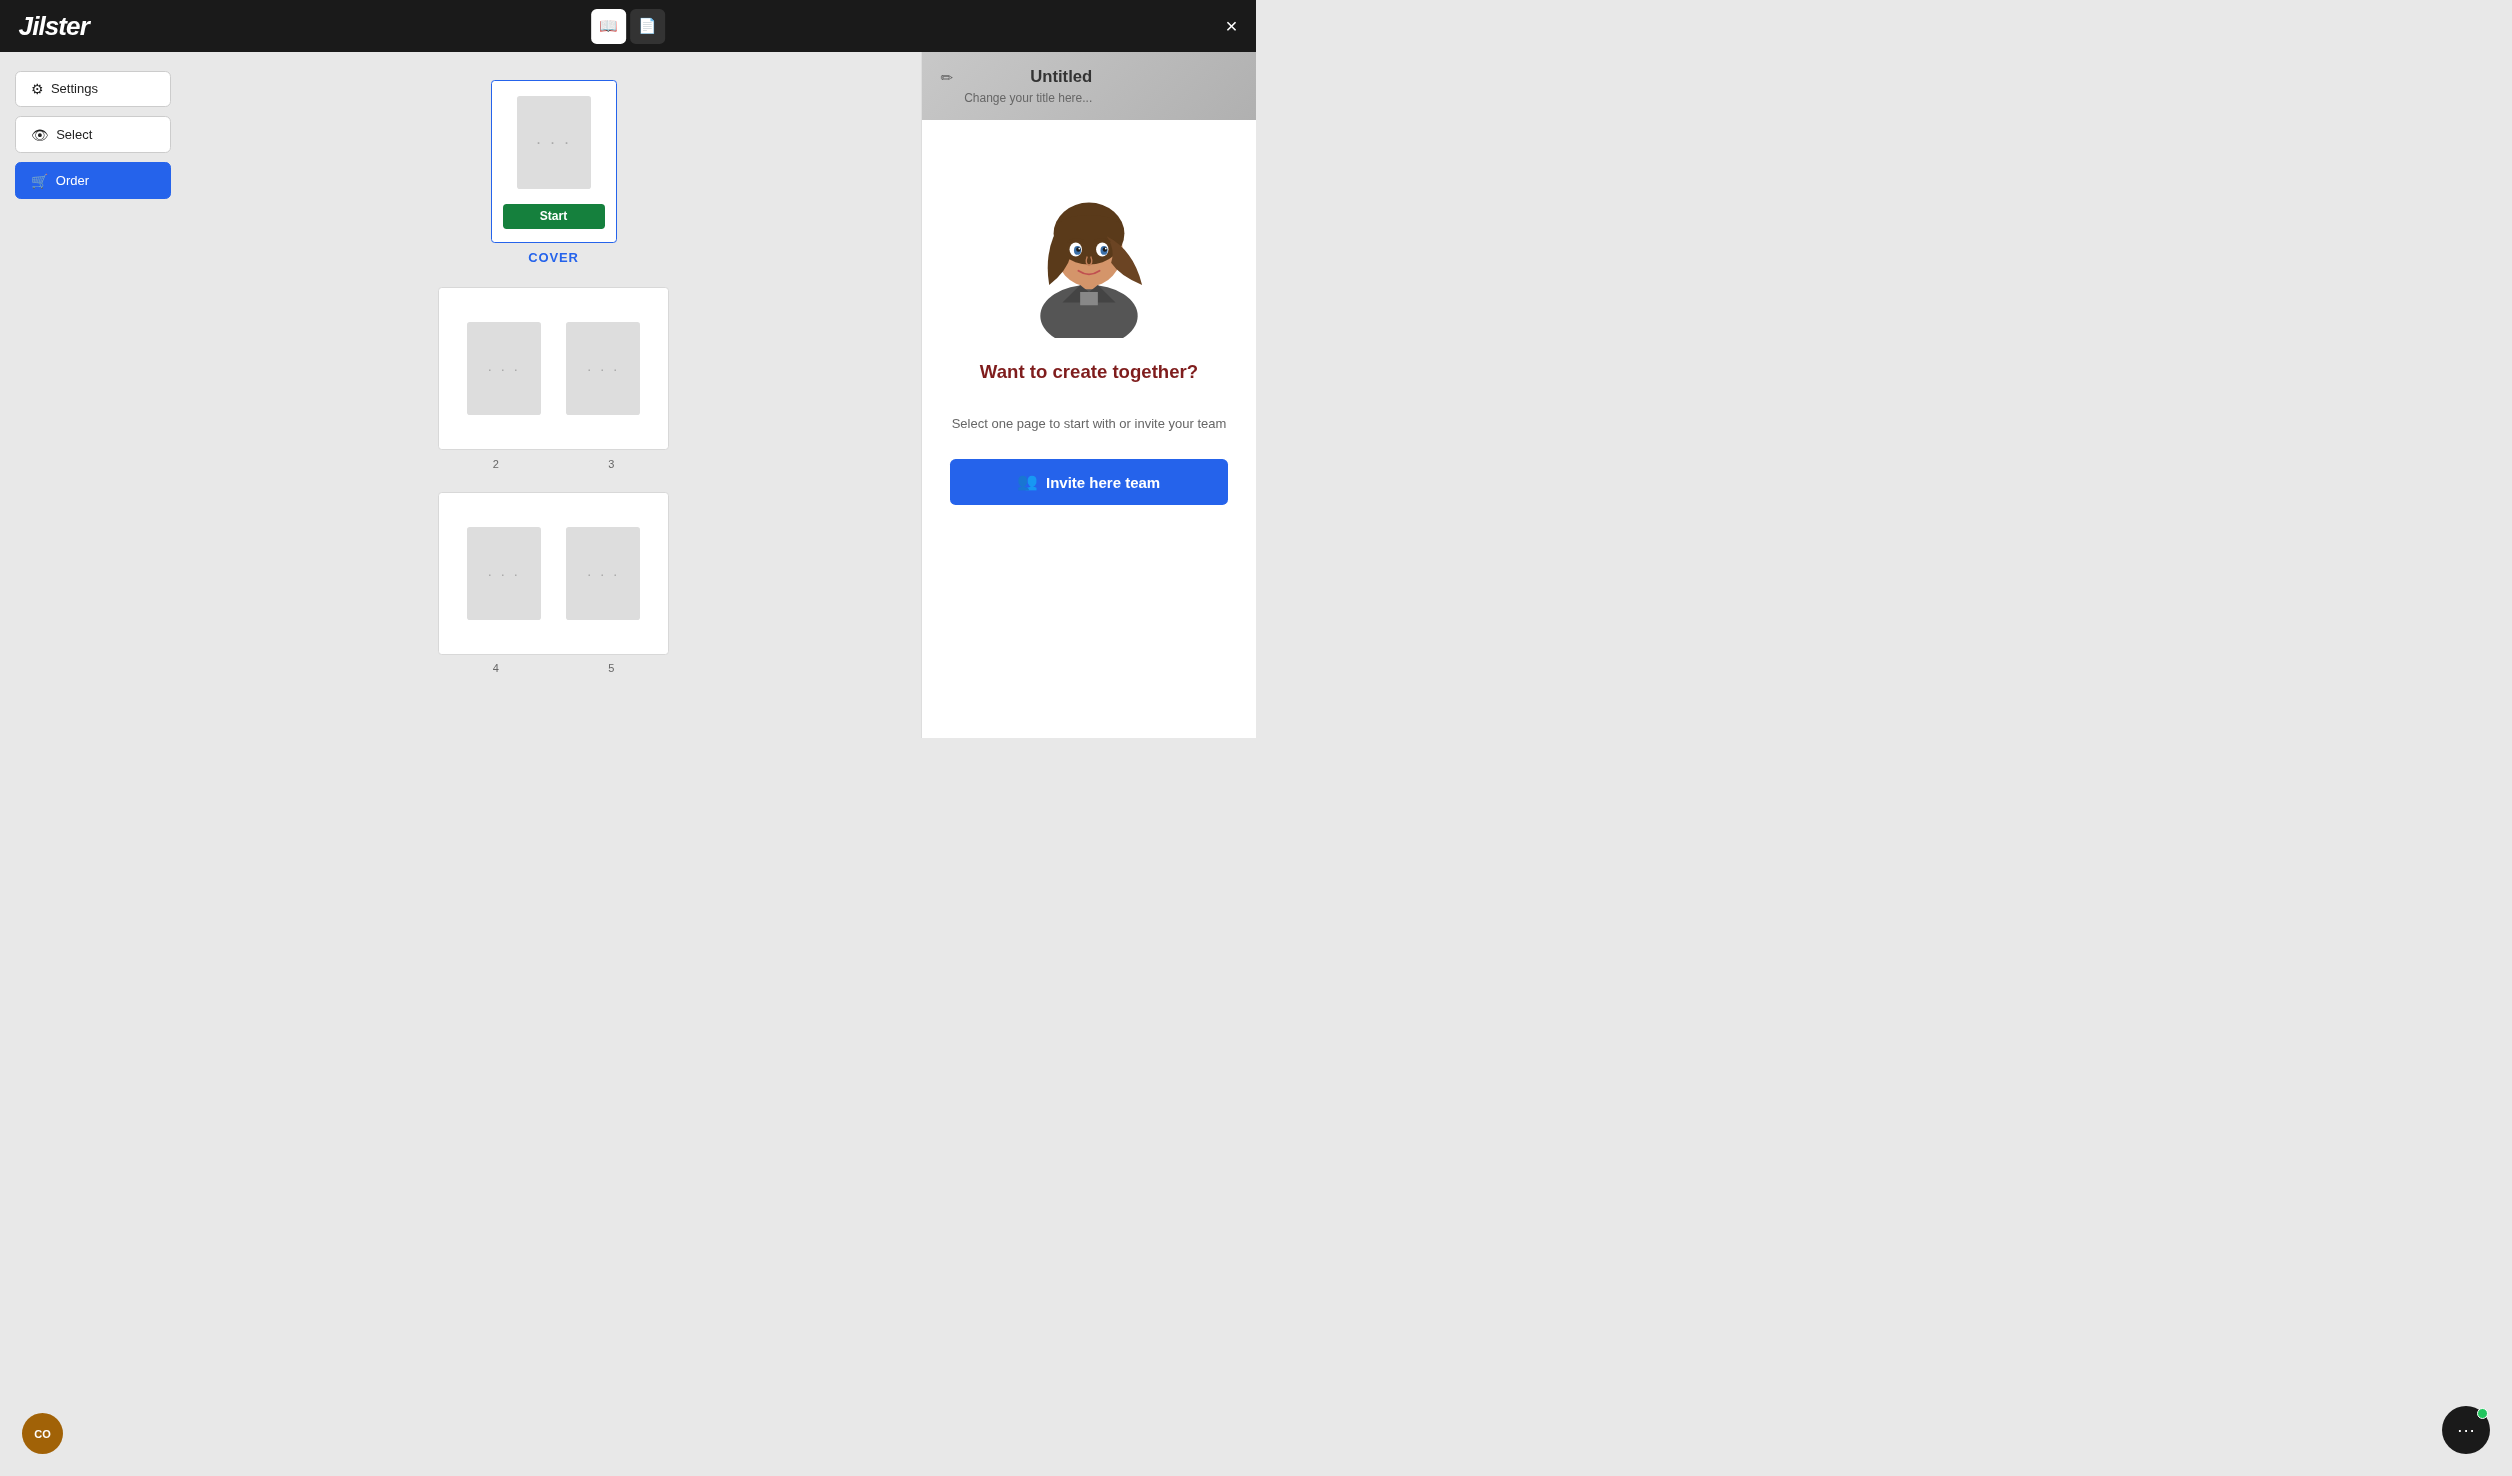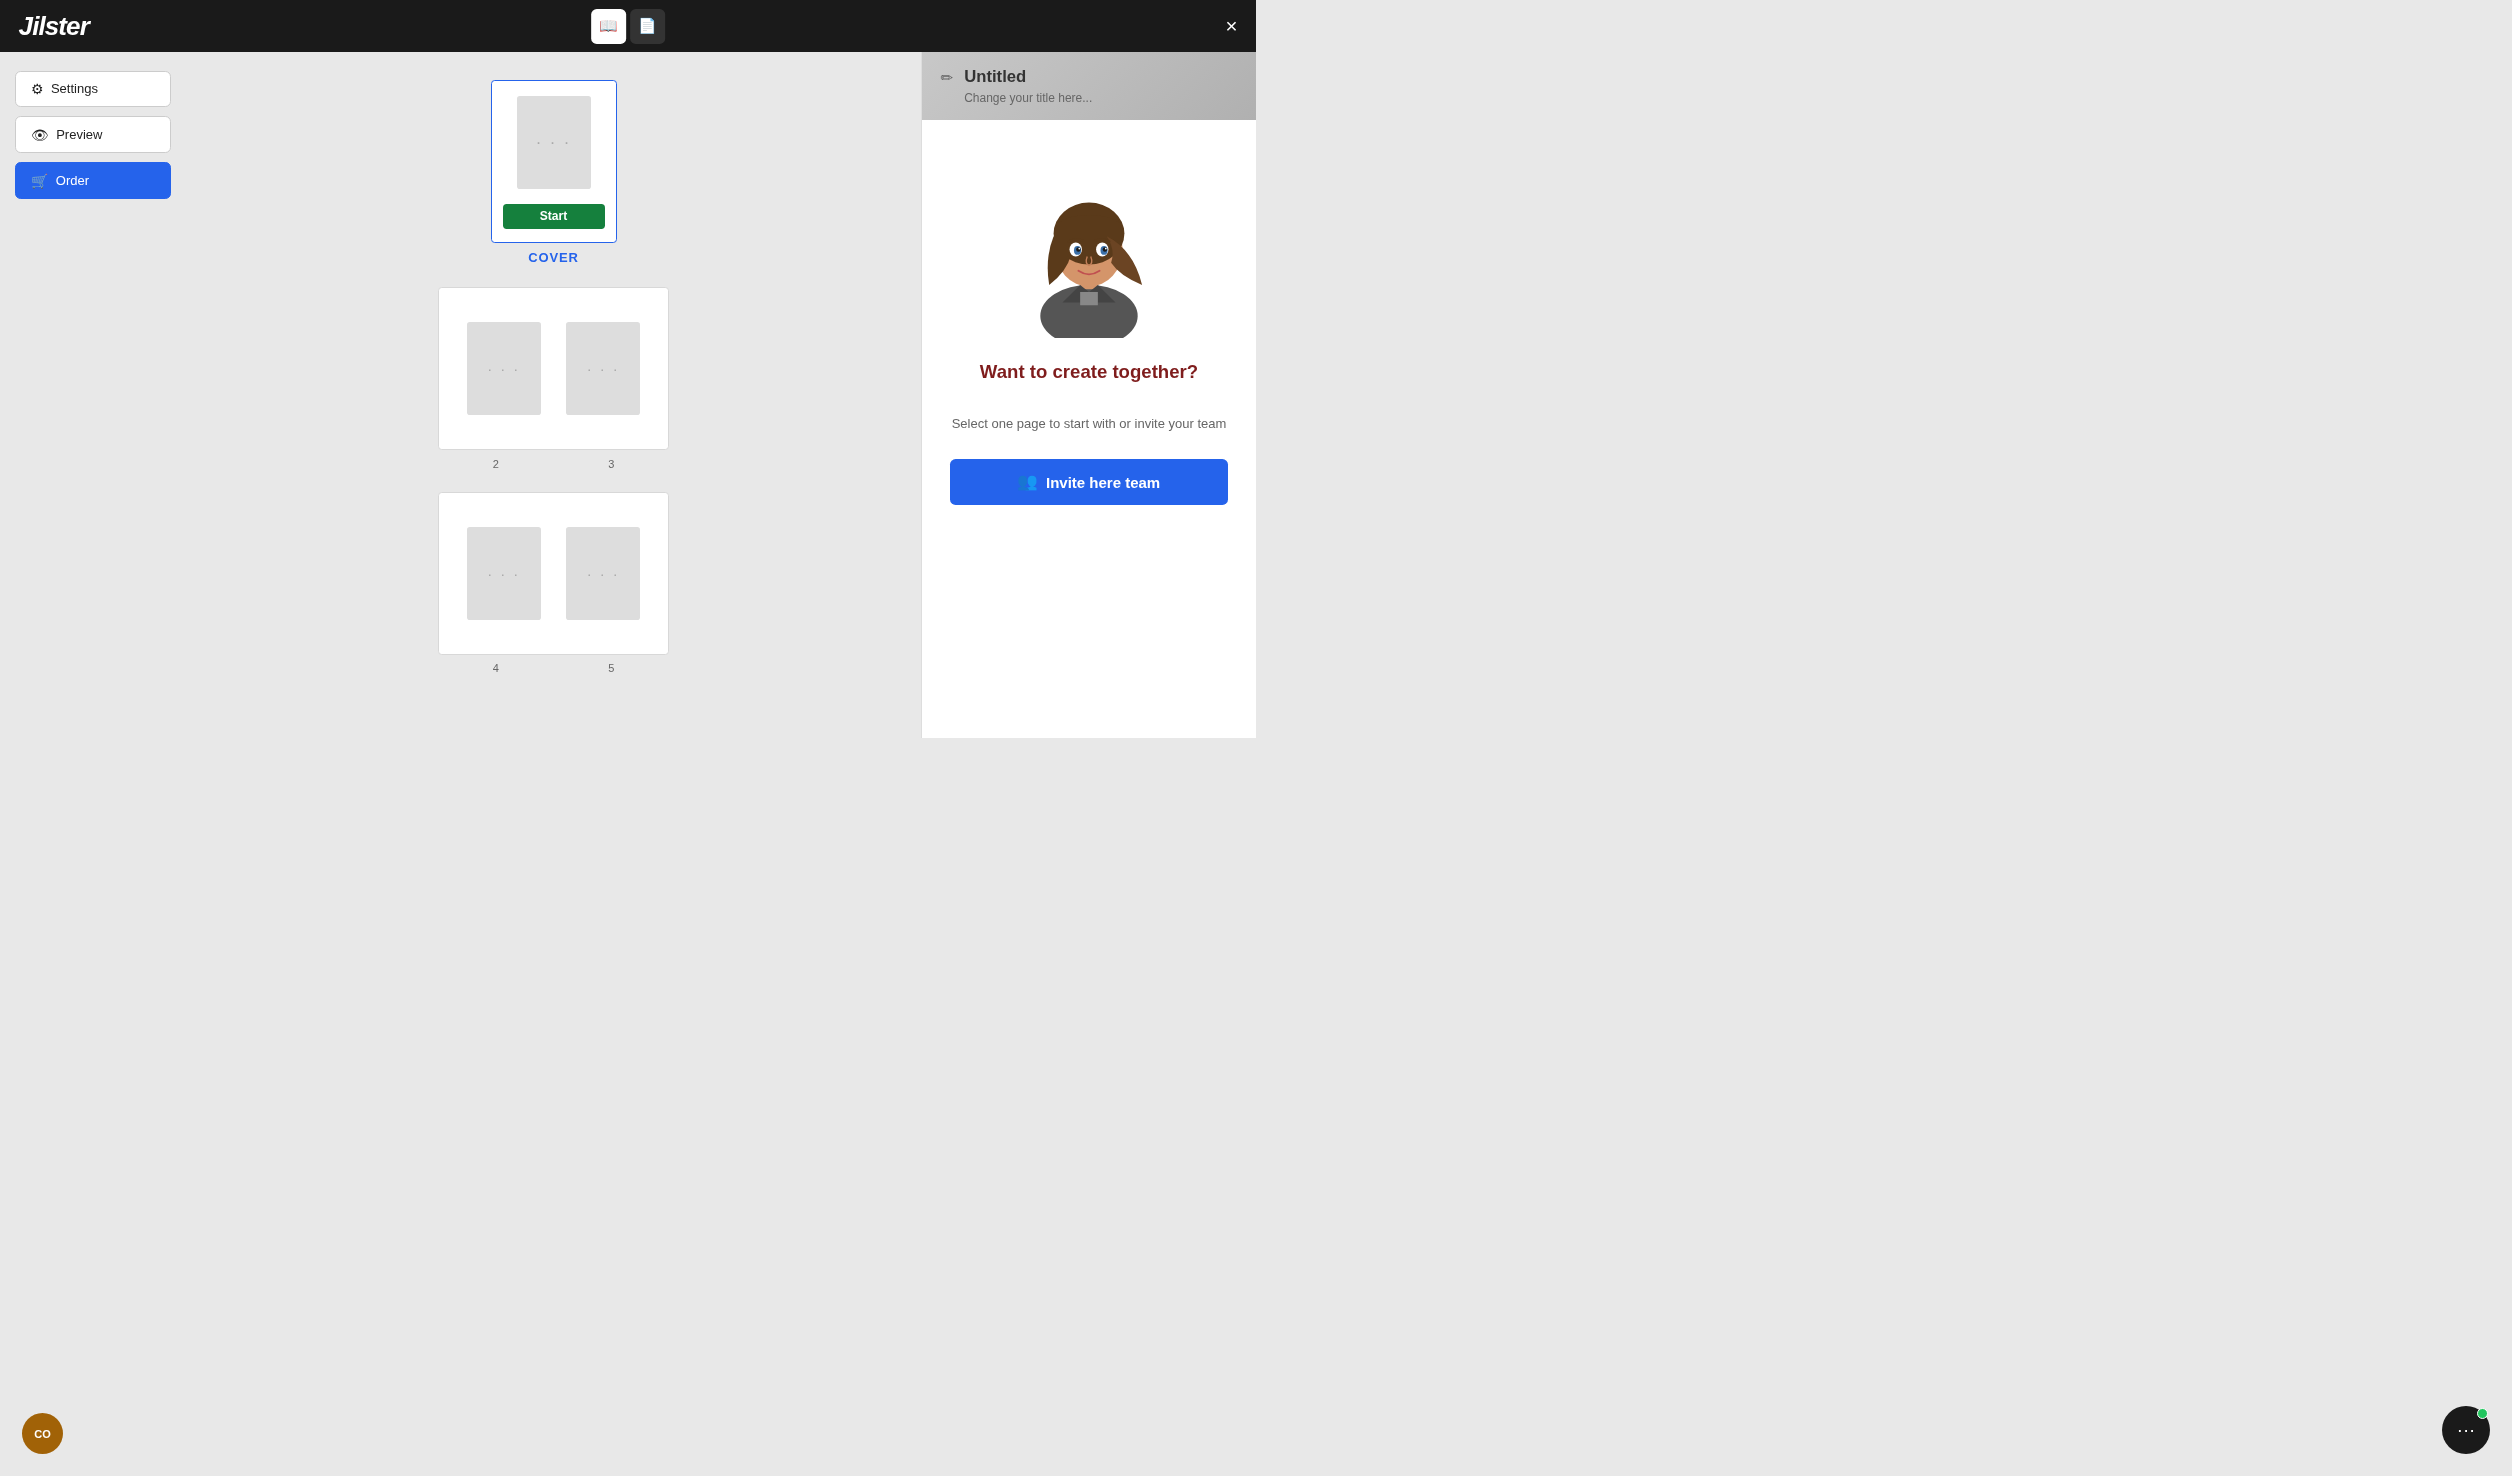--- a/index.html
+++ b/index.html
@@ -213,20 +213,21 @@
     }
     .edit-icon {
       color: #666;
       font-size: 15px;
       margin-top: 1.9px;
     }
     .panel-title-area {
       display: flex;
       flex-direction: column;
       gap: 3.7px;
+      text-align: right;
     }
     .panel-title {
       font-size: 16.7px;
       font-weight: 600;
       color: #333;
     }
     .panel-subtitle {
       font-size: 12px;
       color: #666;
     }
@@ -351,21 +352,21 @@
 
 <div class="main">
 
   <div class="sidebar">
     <button class="sidebar-btn">
       <span class="sidebar-btn-icon">⚙</span>
       <span>Settings</span>
     </button>
     <button class="sidebar-btn">
       <span class="sidebar-btn-icon">👁</span>
-      <span>Preview</span>
+      <span>Select</span>
     </button>
     <button class="sidebar-btn order">
       <span class="sidebar-btn-icon">🛒</span>
       <span>Order</span>
     </button>
   </div>
 
   <div class="canvas">
 
     <div class="cover-wrapper">

